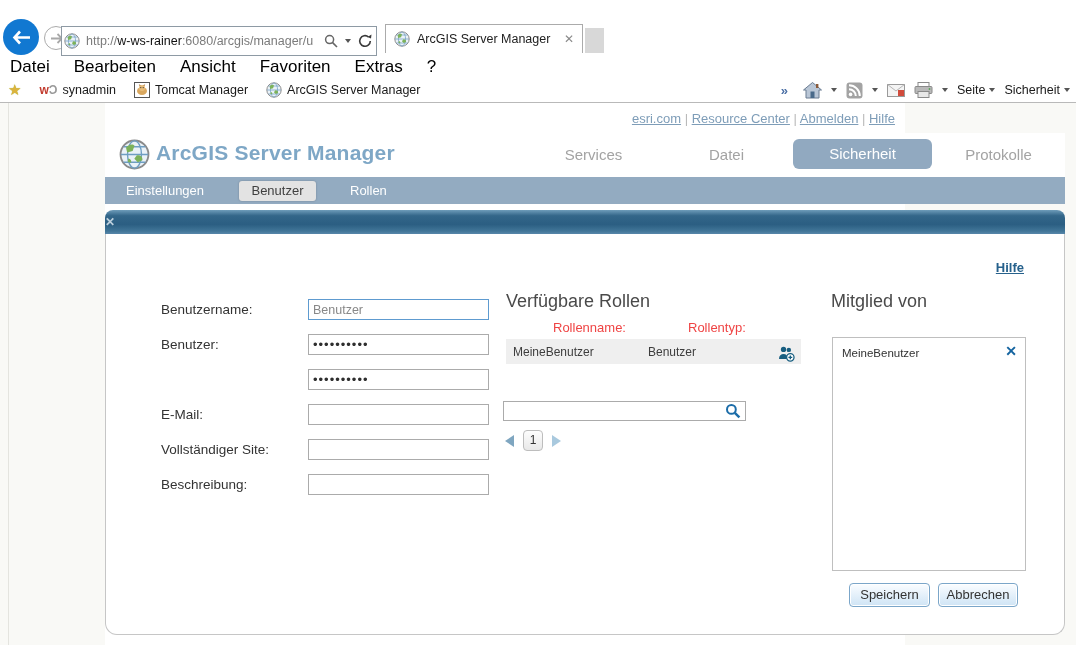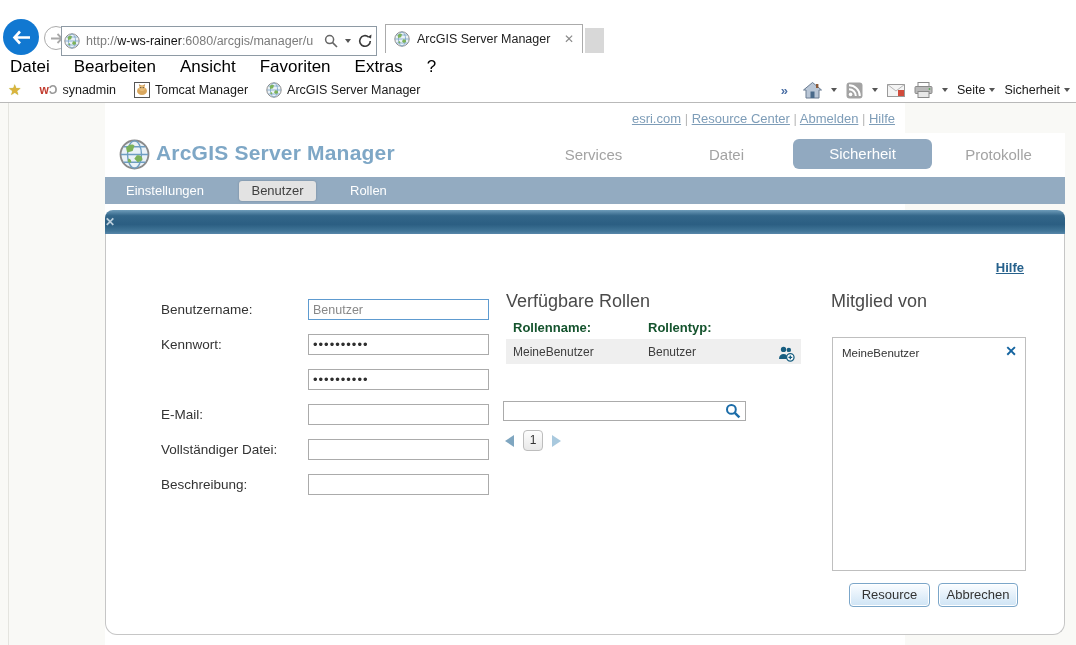--- a/index.html
+++ b/index.html
@@ -65,21 +65,21 @@
 
   .form-row { position:absolute; left:55px; height:21px; display:flex; align-items:center;justify-content:flex-end; }
   .form-label { font-size:13.5px; color:#333; }
   .fld { position:absolute; left:202px; width:181px; height:21px; border:1px solid #ababab; background:#fff; font-family:"Liberation Sans",sans-serif; font-size:12.5px; color:#333; padding:0 4px; }
   .fld.focused { border:1px solid #5e9bd0; color:#888; }
   .fld.pw { font-size:13px; letter-spacing:1px; color:#2e2e2e; }
 
   .roles-title, .member-title { position:absolute; top:57px; font-size:18px; color:#4a4a4a; }
   .roles-title { left:400px; }
   .roles-head { position:absolute; left:400px; top:84px; width:295px; height:22px; }
-  .roles-head span { font-size:13px; font-weight:bold; color:#14532d; position:absolute; top:2px; }
+  .roles-head span { font-size:13px; font-weight:normal; color:#ef4444; position:absolute; top:2px;margin-left:40px; }
   .role-col-name { left:7px; } .role-col-type { left:142px; }
   .role-row { position:absolute; left:400px; width:295px; height:25px; }
   .role-row.alt { background:#efefef; }
   .role-row span { position:absolute; top:6px; font-size:12px; color:#3d3d3d; }
   .role-name { left:7px; } .role-type { left:142px; }
   .role-add { position:absolute; right:6px; top:4px; }
 
   .roles-search { position:absolute; left:397px; top:167px; width:243px; height:20px; border:1px solid #ababab; display:flex; align-items:center; }
   .roles-search input { flex:1; border:none; outline:none; height:16px; font-size:12px; padding:0 4px; }
   .roles-search .mag { flex:0 0 18px; margin-right:2px; }
@@ -301,30 +301,30 @@
     </div>
 
     <div class="panel-body">
       <a href="#" class="help-link">Hilfe</a>
 
       <div class="form-row" style="top:65px;">
           <span class="form-label">Benutzername:</span>
         </div>
       <input class="fld focused" style="top: 65px;" value="Benutzer">
       <div class="form-row" style="top:100px;">
-          <span class="form-label">Kennwort:</span>
+          <span class="form-label">Benutzer:</span>
         </div>
       <input class="fld pw" style="top: 100px;" value="••••••••••">
       <input class="fld pw" style="top: 135px;" value="••••••••••">
       <div class="form-row" style="top:170px;">
           <span class="form-label">E-Mail:</span>
         </div>
       <input class="fld" style="top: 170px;" value="">
       <div class="form-row" style="top:205px;">
-          <span class="form-label">Vollständiger Datei:</span>
+          <span class="form-label">Vollständiger Site:</span>
         </div>
       <input class="fld" style="top: 205px;" value="">
       <div class="form-row" style="top:240px;">
           <span class="form-label">Beschreibung:</span>
         </div>
       <input class="fld" style="top: 240px;" value="">
 
       <div class="roles-title">Verfügbare Rollen</div>
       <div class="roles-head">
         <span class="role-col-name">Rollenname:</span>
@@ -356,19 +356,19 @@
         <span class="pg-right"></span>
       </div>
 
       <div class="member-title">Mitglied von</div>
       <div class="member-box">
         <span class="member-item">MeineBenutzer</span>
         <span class="member-remove">✕</span>
       </div>
 
       <div class="actions">
-        <button class="btn btn-save">Resource</button>
+        <button class="btn btn-save">Speichern</button>
         <button class="btn btn-cancel">Abbrechen</button>
       </div>
     </div>
 
   </div>
 </div>
 
 </body></html>

